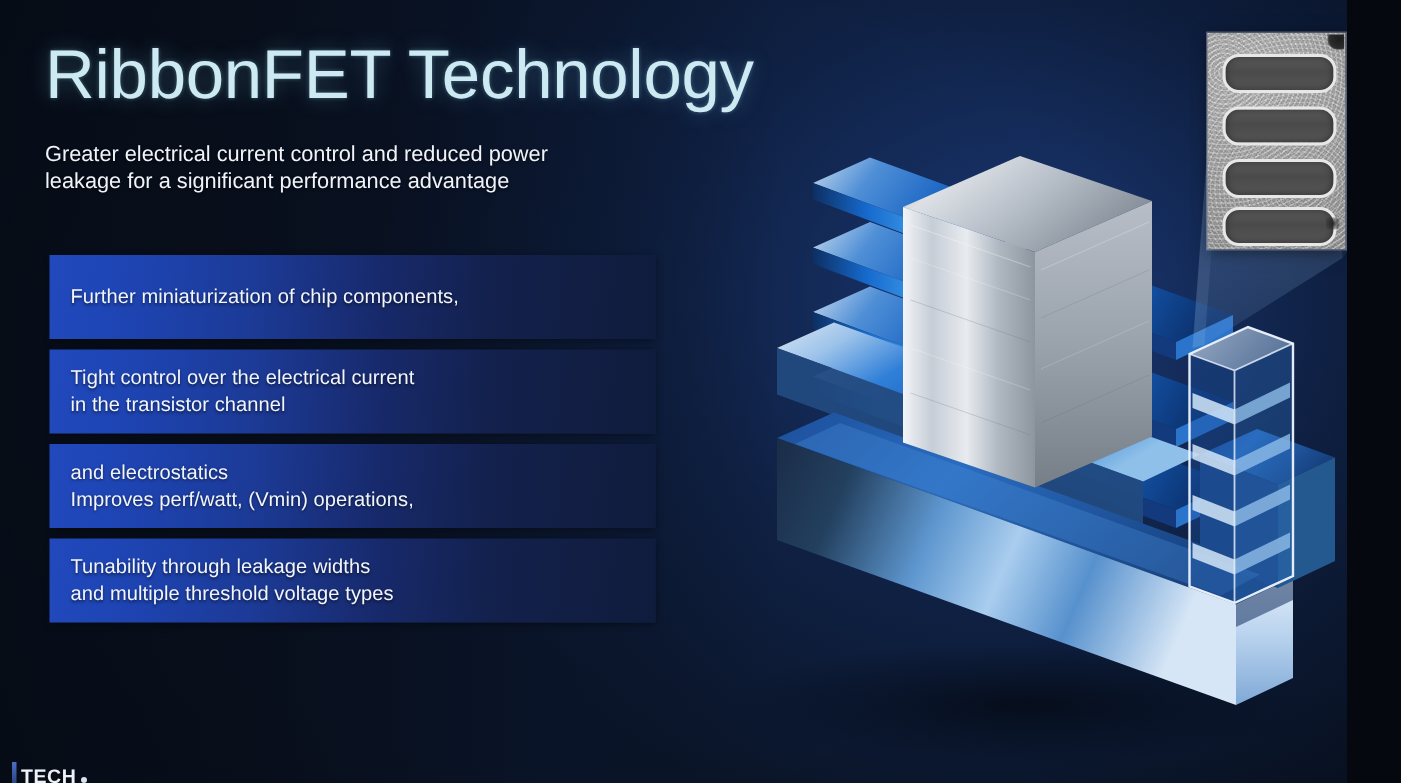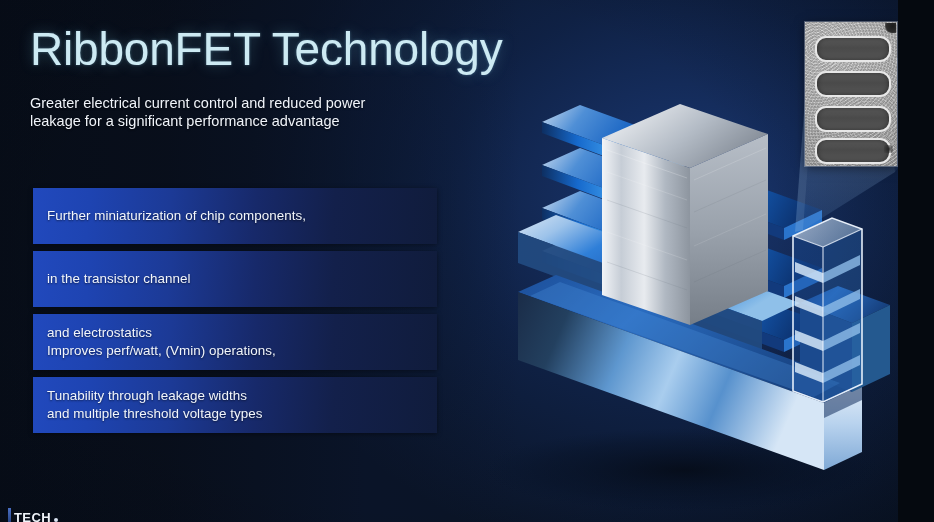--- a/index.html
+++ b/index.html
@@ -55,21 +55,21 @@
     font-size: 14.5px;
     line-height: 18px;
     font-weight: 400;
     color: #f0f4fa;
     text-shadow: 0 1px 2px rgba(0,0,0,0.6);
   }
 
   
   .bullets {
     position: absolute;
-    left: 33px; top: 188px;
+    left: 33px; top: 170px;
     width: 404px;
   }
   .bullet {
     position: relative;
     height: 56px;
     margin-bottom: 7px;
     padding: 0 14px;
     display: flex;
     flex-direction: column;
     justify-content: center;
@@ -383,20 +383,21 @@
   </div>
 
   <div class="title">RibbonFET Technology</div>
   <div class="subtitle">Greater electrical current control and reduced power leakage for a significant performance advantage</div>
 
   <div class="bullets">
     <div class="bullet">
       <span class="line">Further miniaturization of chip components,</span>
     </div>
     <div class="bullet">
+      <span class="line">Tight control over the electrical current</span>
       <span class="line">in the transistor channel</span>
     </div>
     <div class="bullet">
       <span class="line">and electrostatics</span>
       <span class="line">Improves perf/watt, (Vmin) operations,</span>
     </div>
     <div class="bullet">
       <span class="line">Tunability through leakage widths</span>
       <span class="line">and multiple threshold voltage types</span>
     </div>

